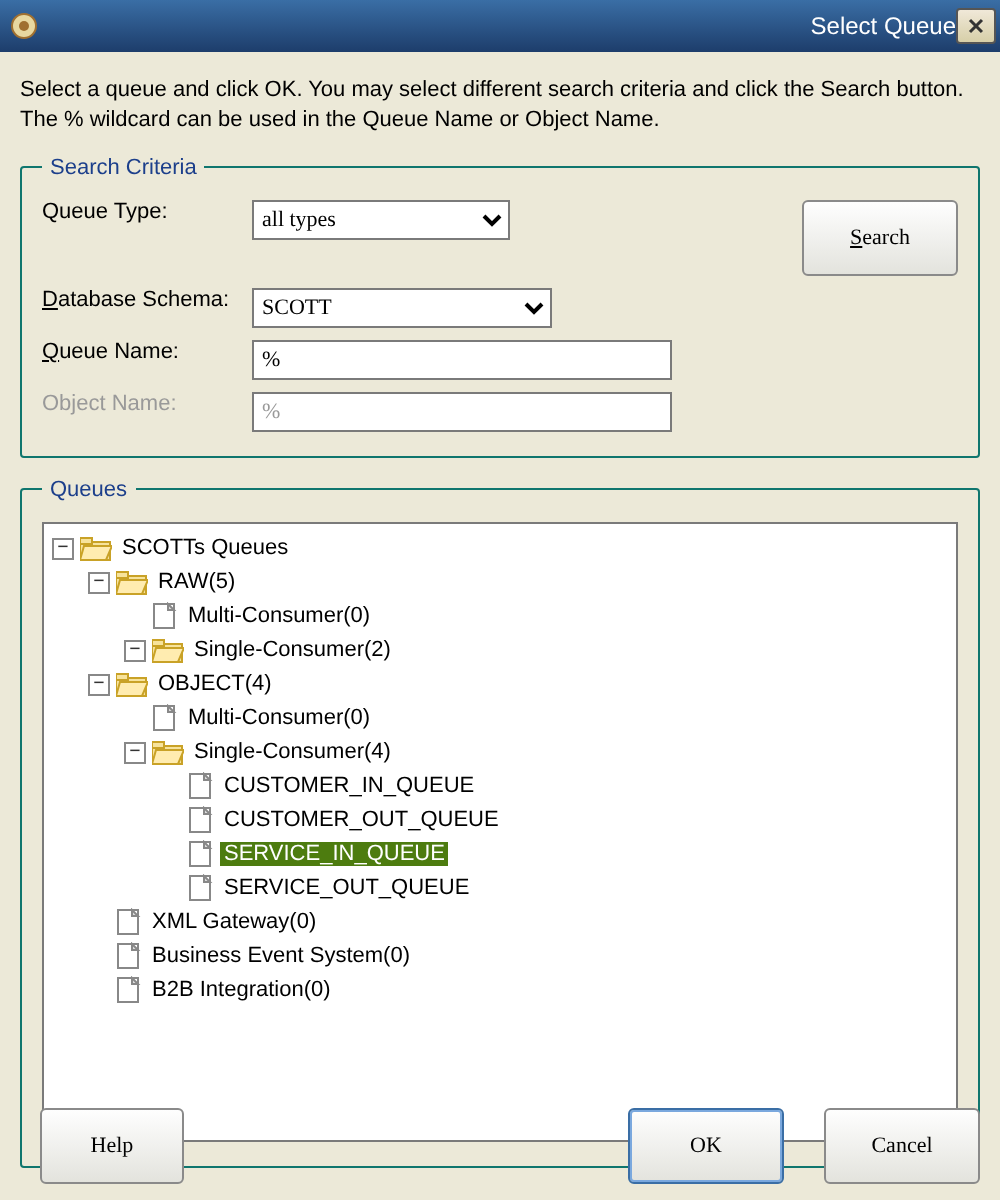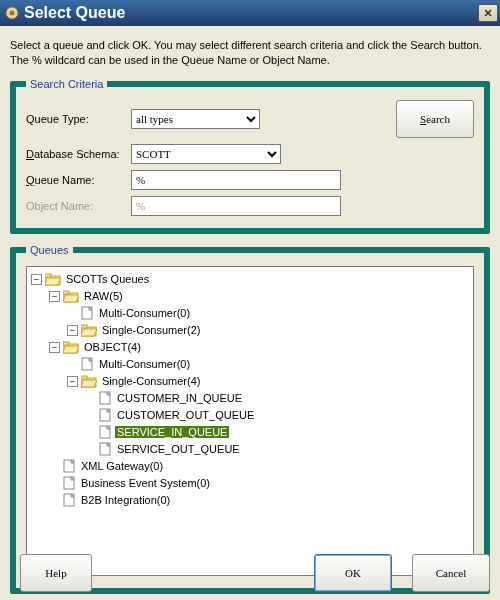--- a/index.html
+++ b/index.html
@@ -19,23 +19,24 @@
     align-items: center;
     padding: 0 2px 0 4px;
     color: white;
   }
   .titlebar-icon {
     width: 16px; height: 16px;
     margin-right: 4px;
     position: relative;
   }
   .titlebar-title {
-    font-weight: bold;
+    font-weight: normal;
     flex: 1;
-    font-size: 16px;
+    font-size: 12px;
+    text-align: right;
   }
   .close-btn {
     width: 20px; height: 18px;
     background: linear-gradient(to bottom,#f0e8d8,#d7cfa8);
     border: 1px solid #555;
     border-radius: 2px;
     display: flex;
     align-items: center;
     justify-content: center;
     cursor: pointer;
@@ -45,33 +46,32 @@
     font-size: 11px;
   }
   .body {
     padding: 8px 10px;
   }
   .instr {
     margin: 4px 0 10px 0;
     line-height: 1.35;
   }
   fieldset {
-    border: 6px solid #0f766e;
+    border: 1px solid #0f766e;
     border-radius: 2px;
     padding: 10px 10px 12px 10px;
     margin: 0 0 10px 0;
   }
   legend {
     color: #1c3f8b;
     padding: 0 4px;
     font-size: 11px;
   }
   .criteria-row {
     display: flex;
-    align-items: center;
     margin-bottom: 6px;
   }
   .criteria-label {
     width: 105px;
   }
   .criteria-label.disabled { color: #999; }
   .select {
     font-family: Tahoma;
     font-size: 11px;
     height: 20px;

